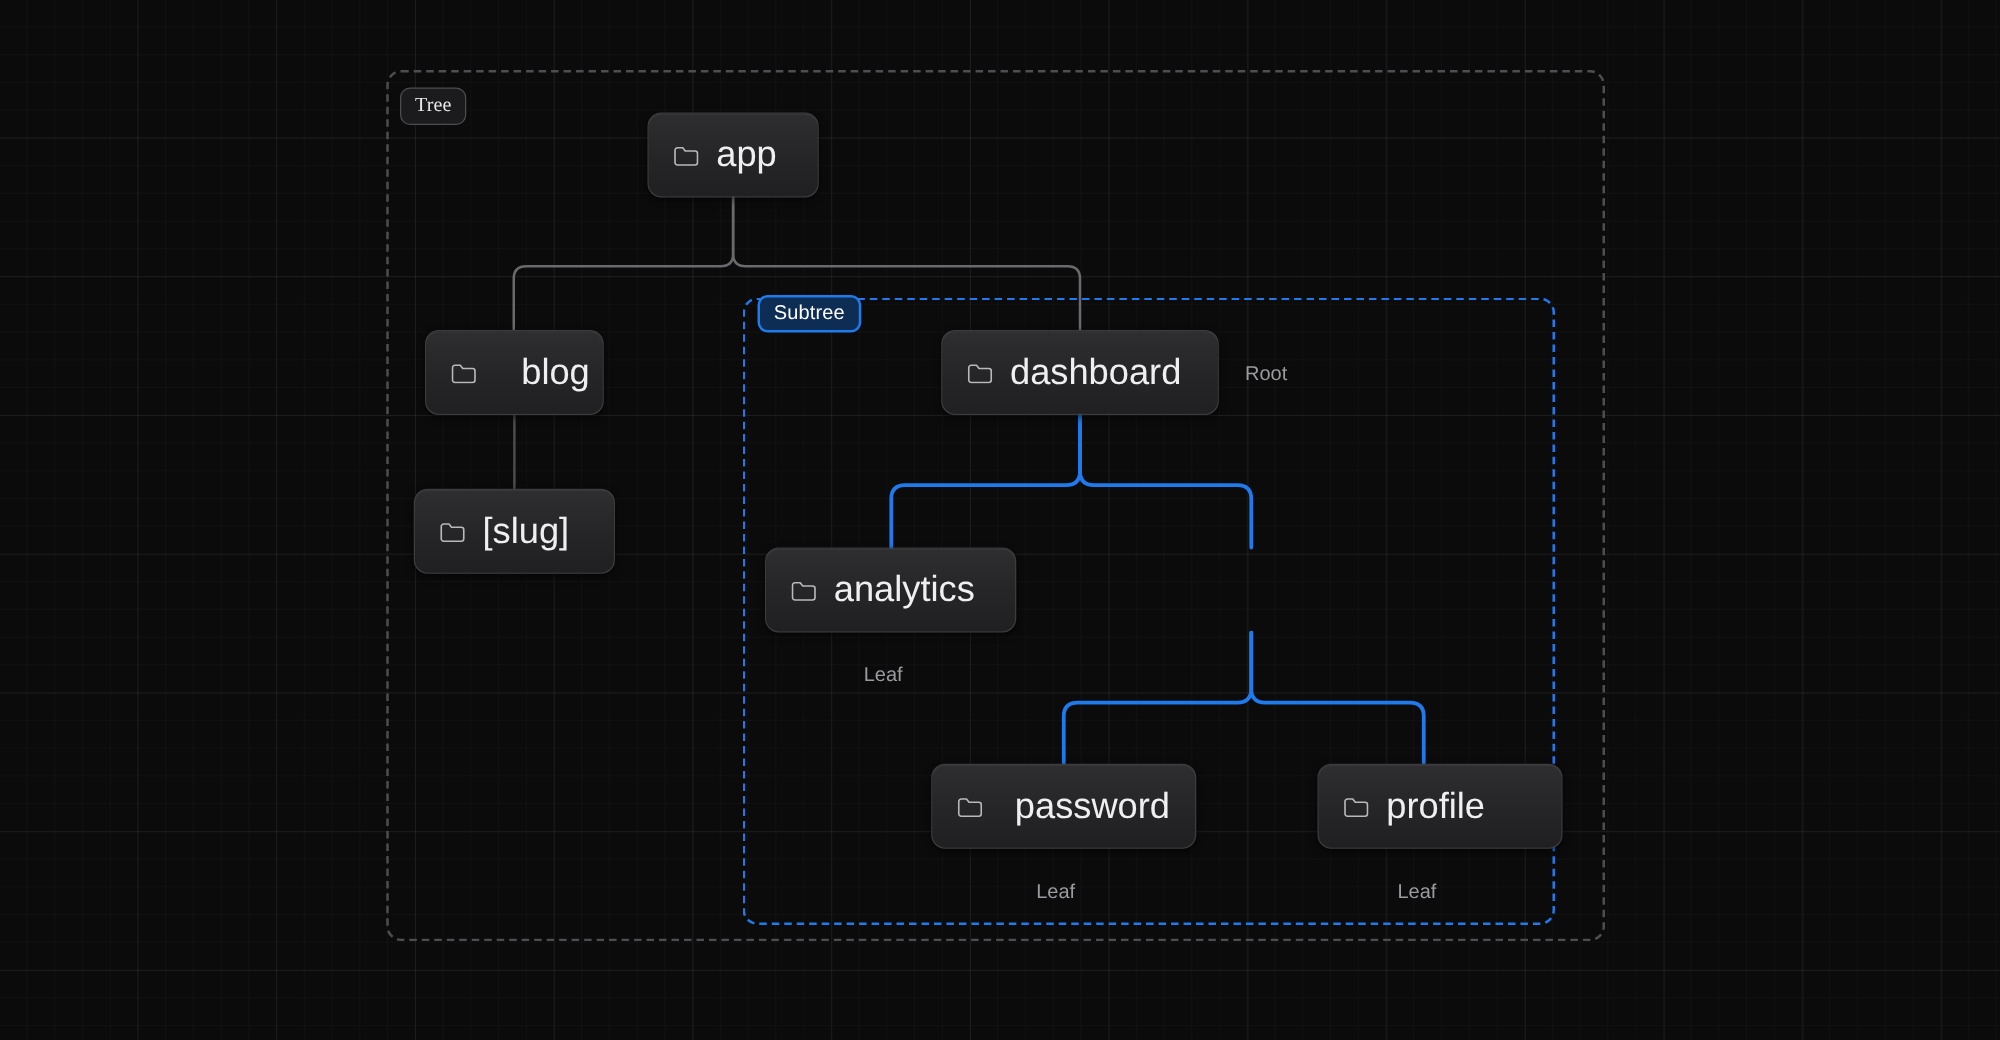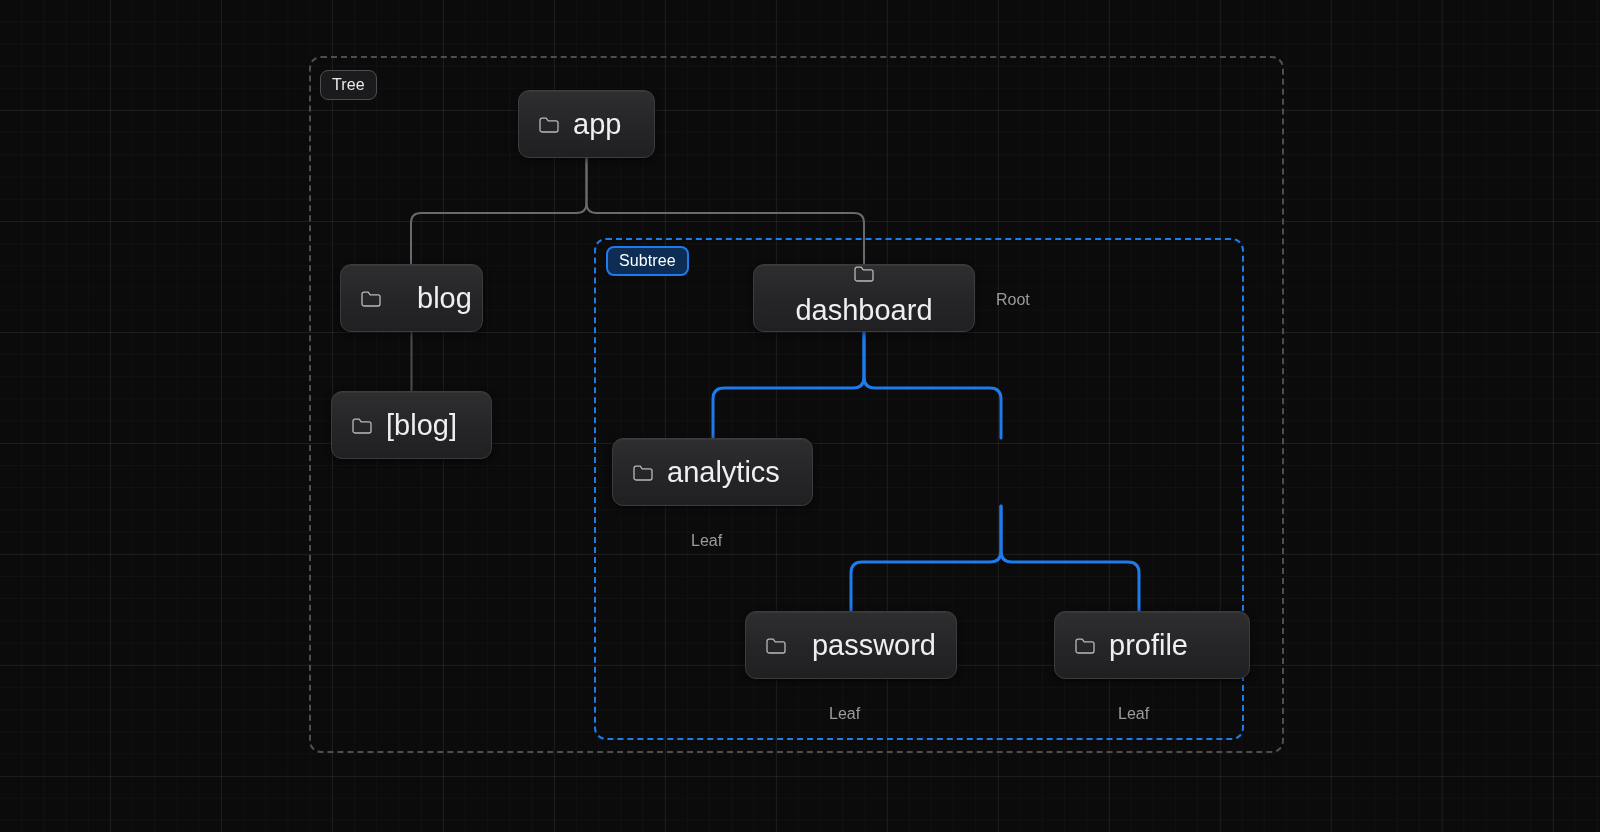--- a/index.html
+++ b/index.html
@@ -63,23 +63,24 @@
     font-size: 16px;
     line-height: 1;
     letter-spacing: 0.1px;
     white-space: nowrap;
   }
   .group-badge.tree-badge {
     left: 320px; top: 70px;
     background: #1b1b1d;
     border: 1px solid #4d4d50;
     color: #e8e8ea;
+    font-family: Liberation Serif, serif;
   }
   .group-badge.subtree-badge {
-    left: 606px; top: 246px;
+    left: 606px; top: 236px;
     background: #0d2d55;
     border: 2px solid #1f7aec;
     color: #ffffff;
   }
 
   
   .node {
     position: absolute;
     box-sizing: border-box;
     display: flex;
@@ -153,24 +154,24 @@
     <svg class="folder-icon" viewBox="0 0 20 17" fill="none" xmlns="http://www.w3.org/2000/svg">
       <path d="M1 4.2 A2 2 0 0 1 3 2.2 L7.2 2.2 L9.2 4.8 L17 4.8 A2 2 0 0 1 19 6.8 L19 14 A2 2 0 0 1 17 16 L3 16 A2 2 0 0 1 1 14 Z" stroke="#b9b9bd" stroke-width="1.3" stroke-linejoin="round"></path>
     </svg>
     <span class="node-label">blog</span>
   </div>
 
   <div class="node" style="left:331px; top:391px; width:161px; height:68px;">
     <svg class="folder-icon" viewBox="0 0 20 17" fill="none" xmlns="http://www.w3.org/2000/svg">
       <path d="M1 4.2 A2 2 0 0 1 3 2.2 L7.2 2.2 L9.2 4.8 L17 4.8 A2 2 0 0 1 19 6.8 L19 14 A2 2 0 0 1 17 16 L3 16 A2 2 0 0 1 1 14 Z" stroke="#b9b9bd" stroke-width="1.3" stroke-linejoin="round"></path>
     </svg>
-    <span class="node-label">[blog]</span>
-  </div>
-
-  <div class="node" style="left:753px; top:264px; width:222px; height:68px;flex-direction:column;">
+    <span class="node-label">[slug]</span>
+  </div>
+
+  <div class="node" style="left:753px; top:264px; width:222px; height:68px;">
     <svg class="folder-icon" viewBox="0 0 20 17" fill="none" xmlns="http://www.w3.org/2000/svg">
       <path d="M1 4.2 A2 2 0 0 1 3 2.2 L7.2 2.2 L9.2 4.8 L17 4.8 A2 2 0 0 1 19 6.8 L19 14 A2 2 0 0 1 17 16 L3 16 A2 2 0 0 1 1 14 Z" stroke="#b9b9bd" stroke-width="1.3" stroke-linejoin="round"></path>
     </svg>
     <span class="node-label">dashboard</span>
   </div>
 
   <div class="node" style="left:612px; top:438px; width:201px; height:68px;align-items:center;">
     <svg class="folder-icon" viewBox="0 0 20 17" fill="none" xmlns="http://www.w3.org/2000/svg">
       <path d="M1 4.2 A2 2 0 0 1 3 2.2 L7.2 2.2 L9.2 4.8 L17 4.8 A2 2 0 0 1 19 6.8 L19 14 A2 2 0 0 1 17 16 L3 16 A2 2 0 0 1 1 14 Z" stroke="#b9b9bd" stroke-width="1.3" stroke-linejoin="round"></path>
     </svg>

